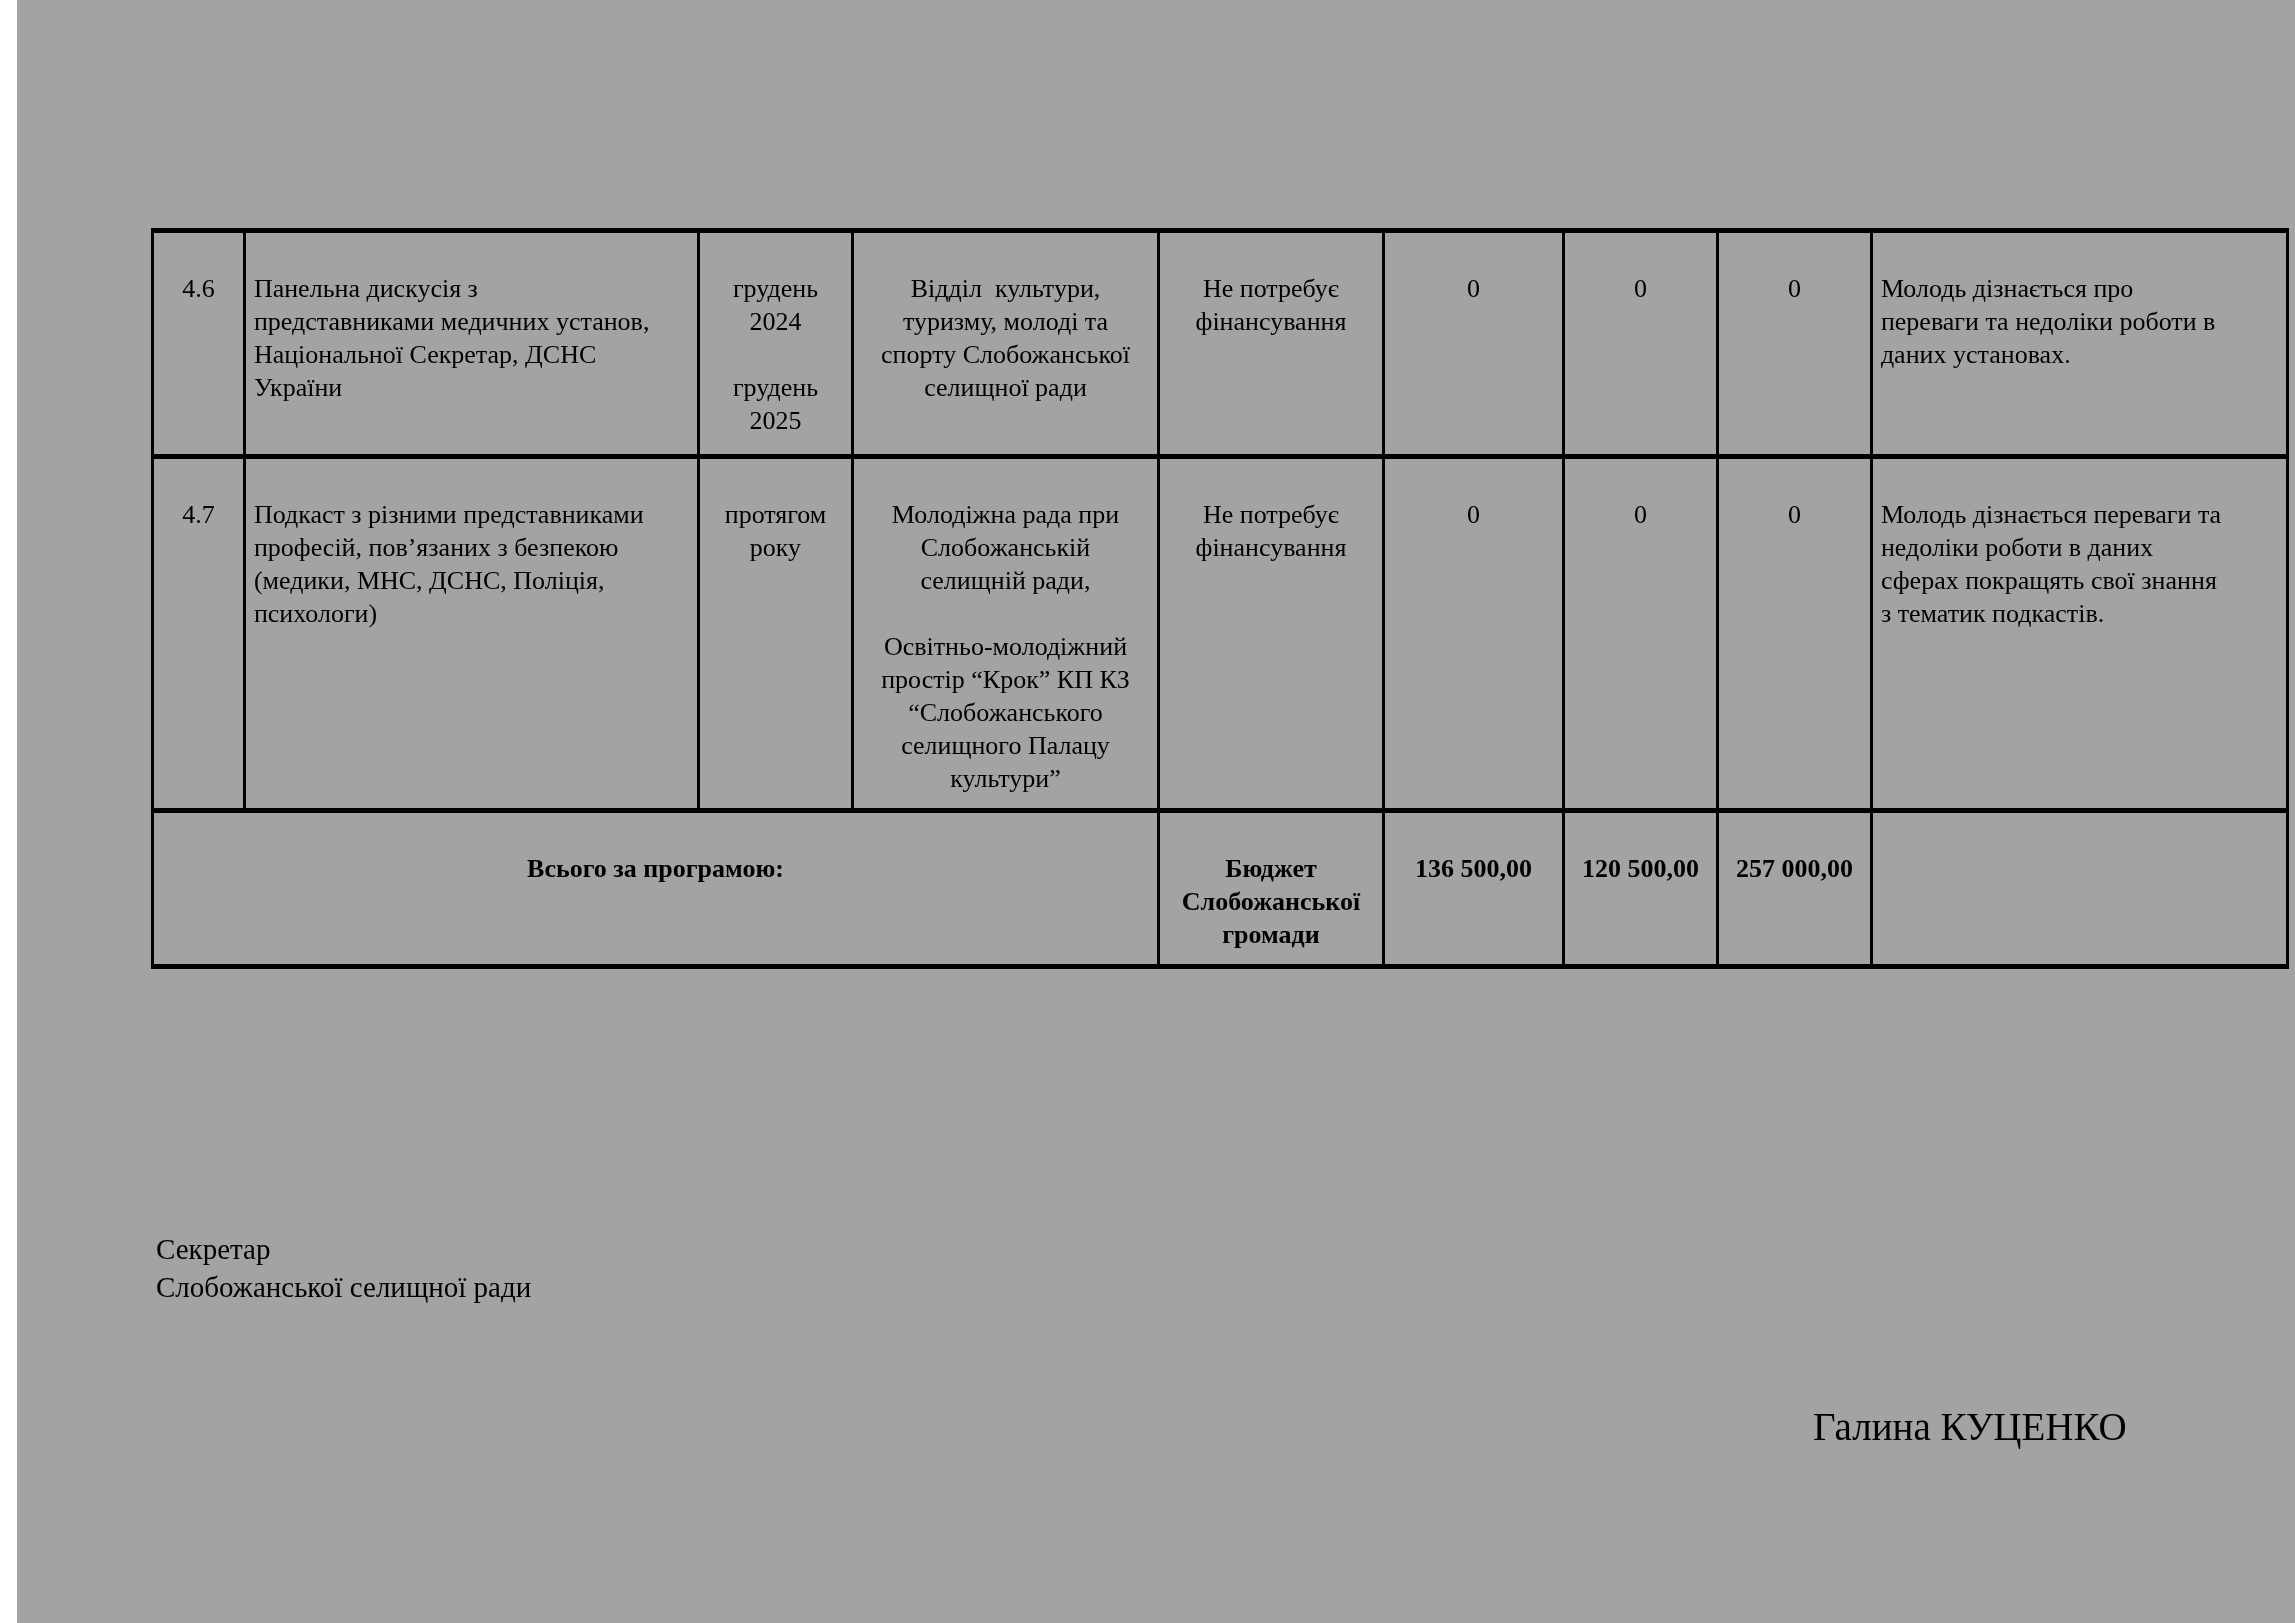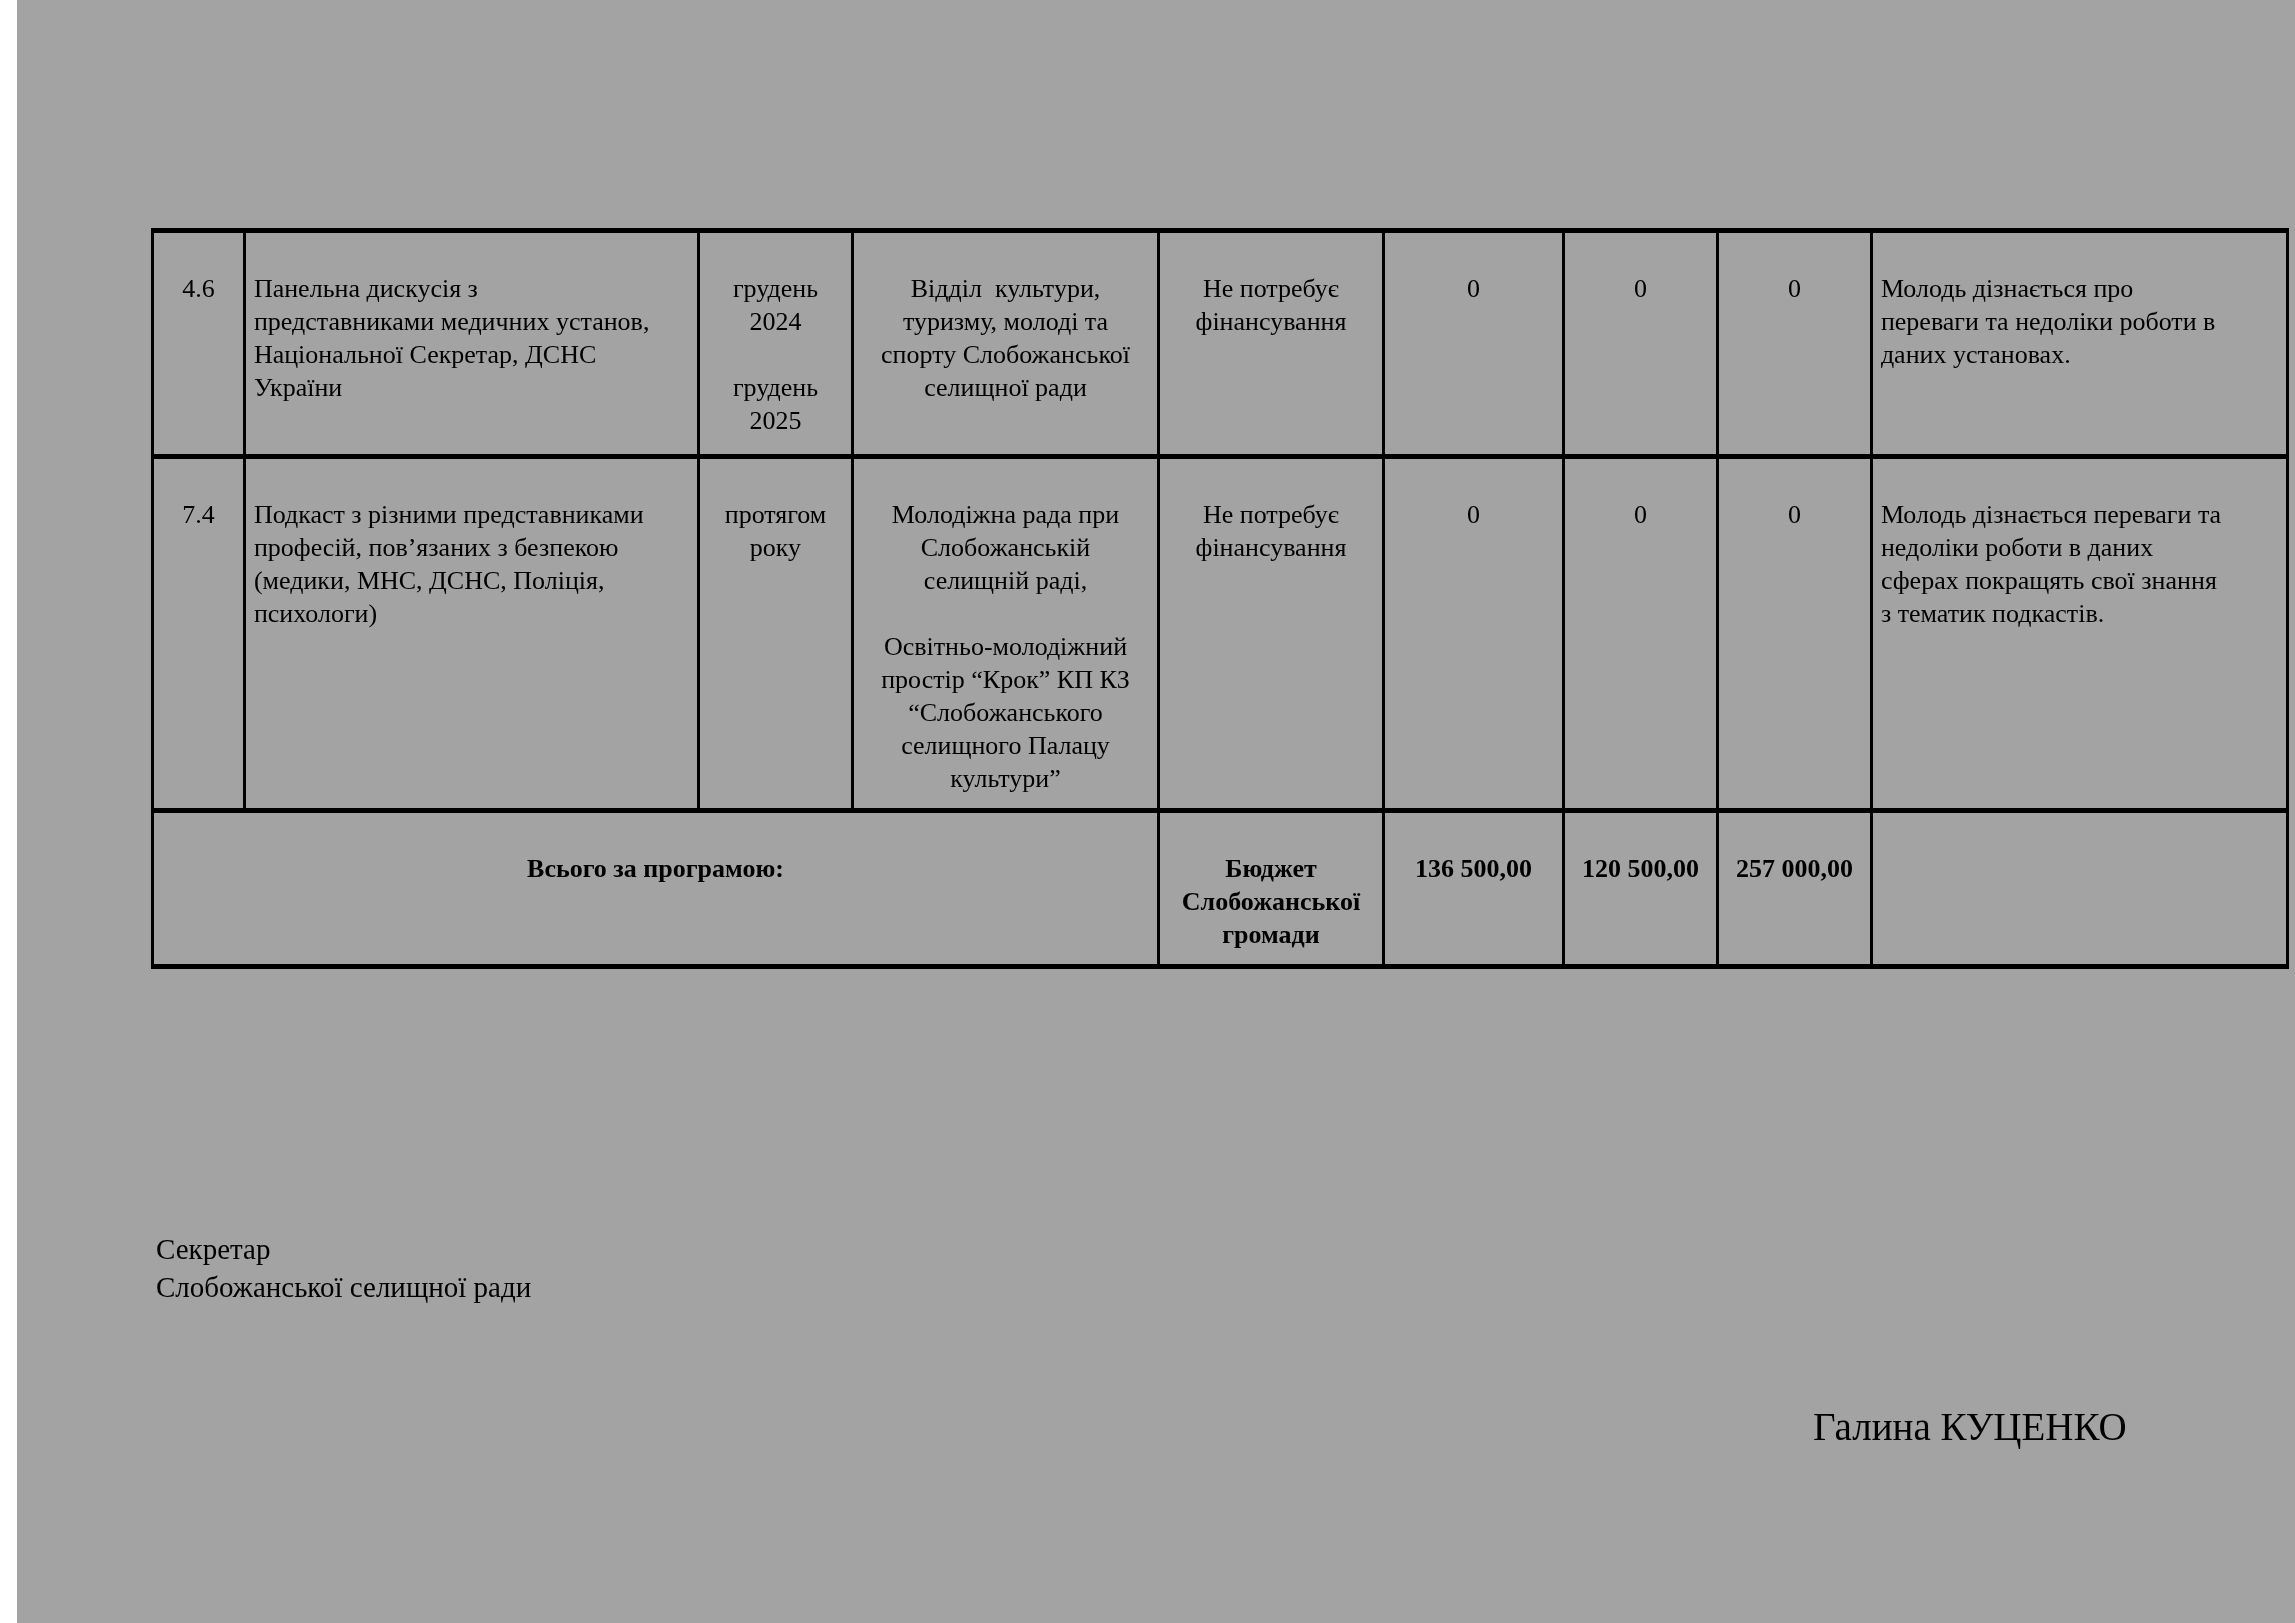--- a/index.html
+++ b/index.html
@@ -136,30 +136,30 @@
 фінансування</td>
       <td class="c-val">0</td>
       <td class="c-val">0</td>
       <td class="c-val">0</td>
       <td class="c-res">Молодь дізнається про
 переваги та недоліки роботи в
 даних установах.</td>
     </tr>
 
     <tr class="row-b">
-      <td class="c-num">7.4</td>
+      <td class="c-num">4.7</td>
       <td class="c-act">Подкаст з різними представниками
 професій, пов’язаних з безпекою
 (медики, МНС, ДСНС, Поліція,
 психологи)</td>
       <td class="c-term">протягом
 року</td>
       <td class="c-resp">Молодіжна рада при
 Слобожанській
-селищній раді,
+селищній ради,
 
 Освітньо-молодіжний
 простір “Крок” КП КЗ
 “Слобожанського
 селищного Палацу
 культури”</td>
       <td class="c-fund">Не потребує
 фінансування</td>
       <td class="c-val">0</td>
       <td class="c-val">0</td>

